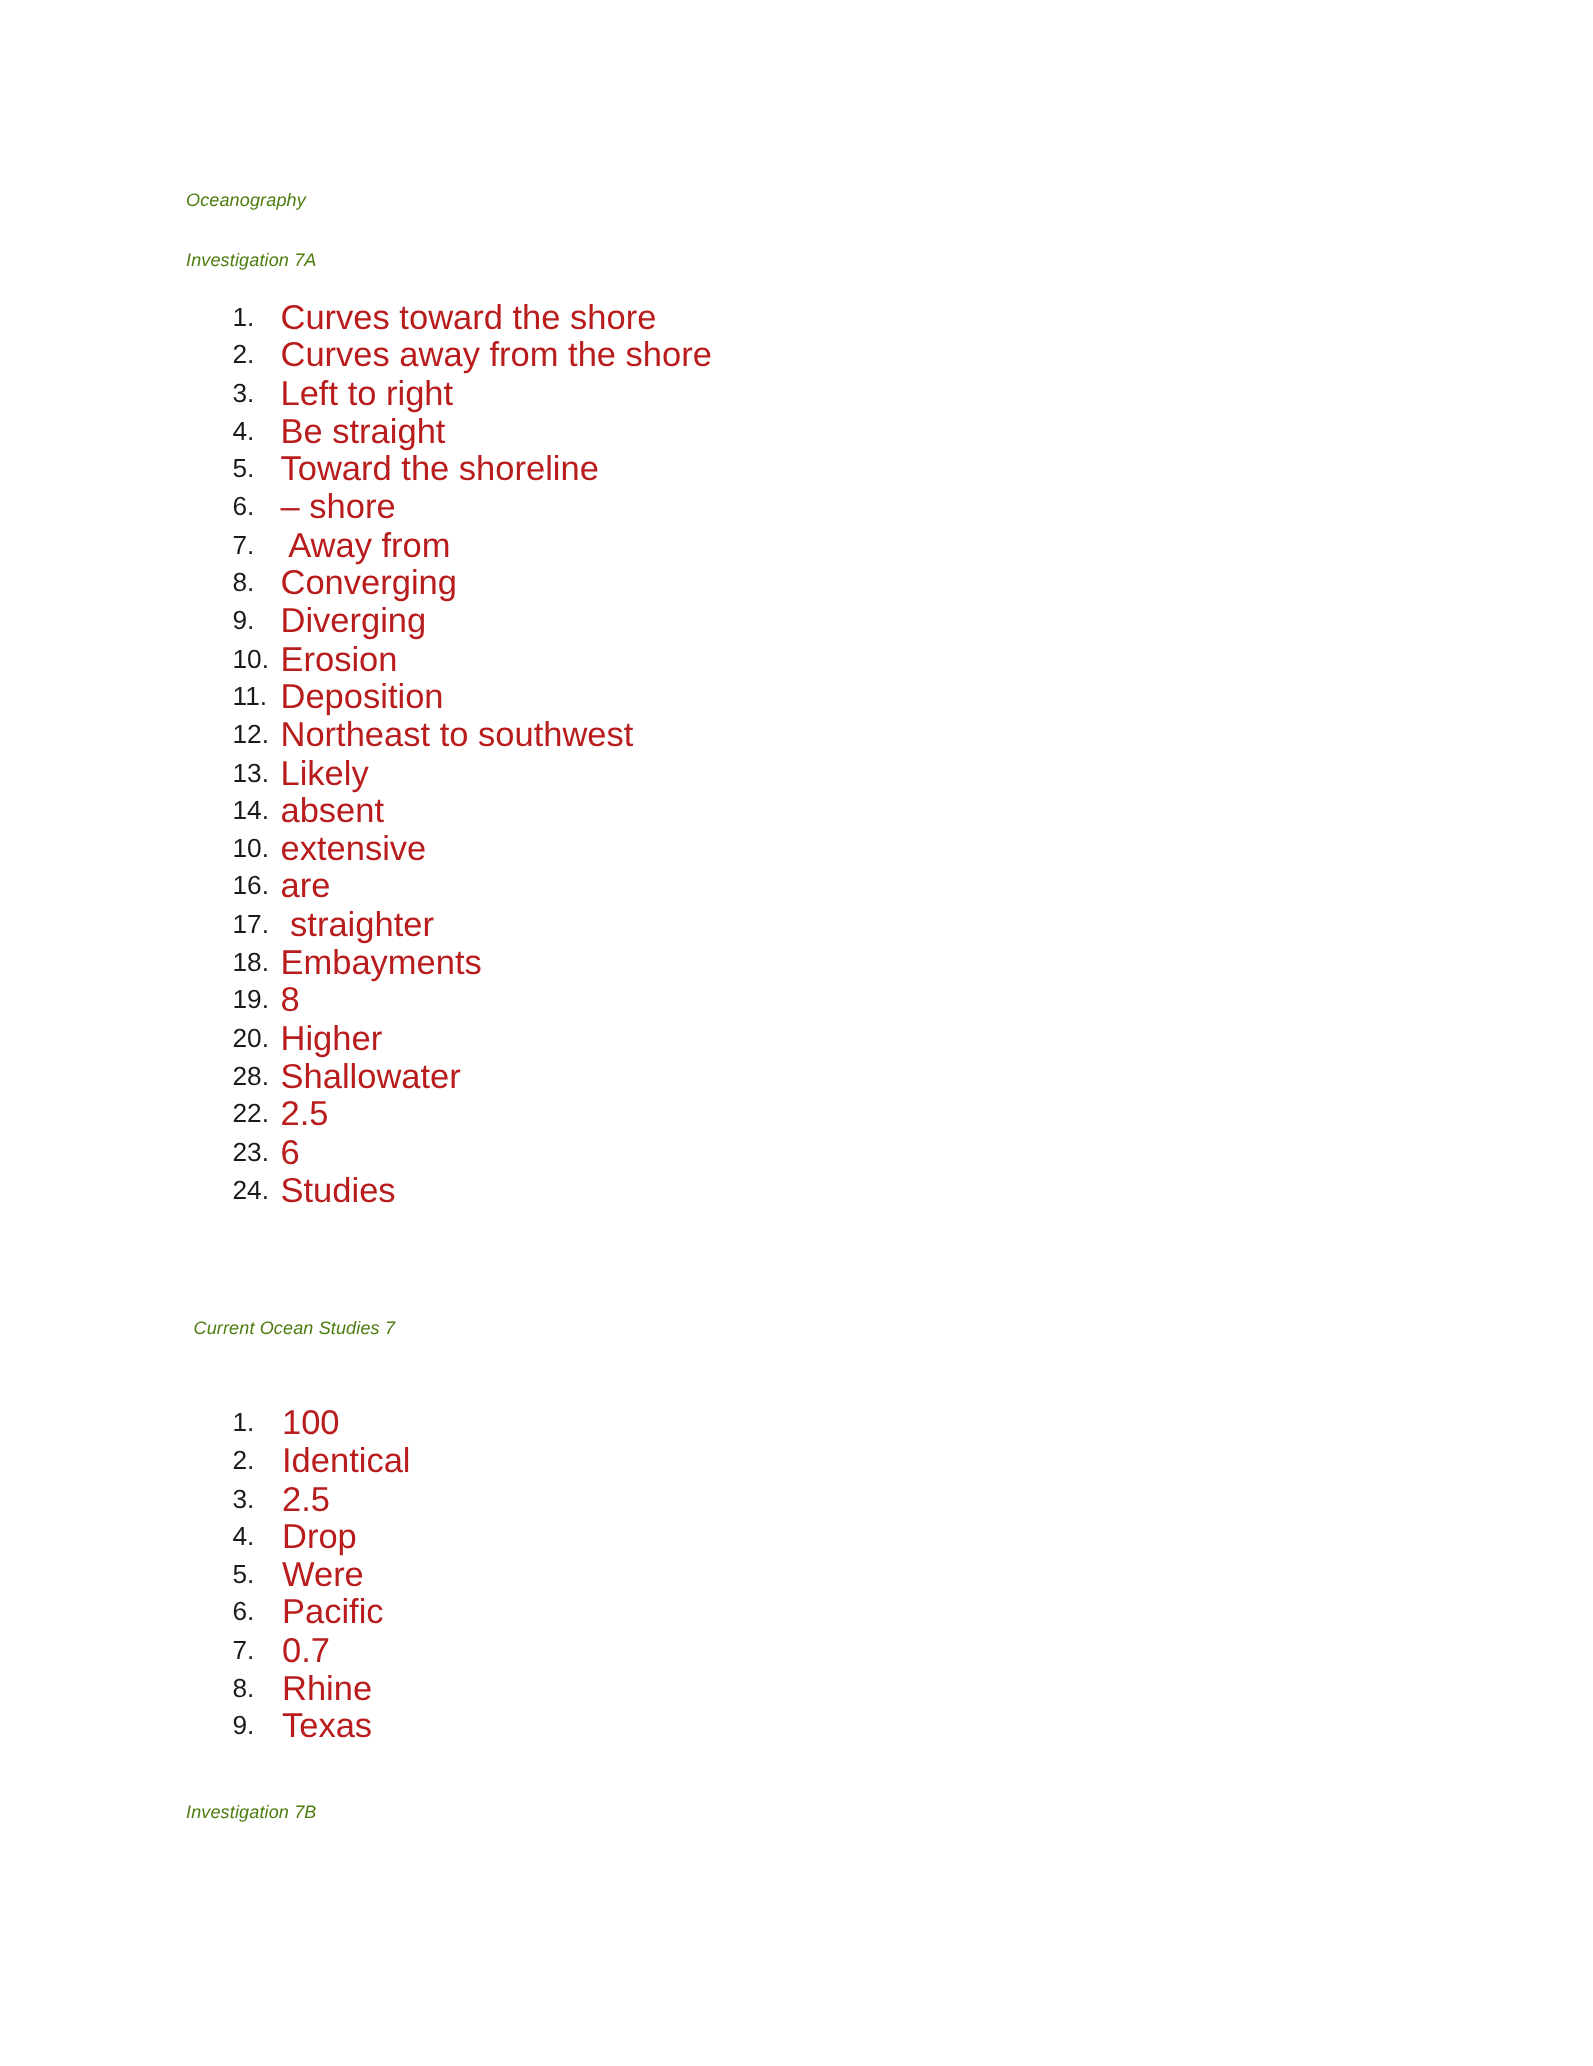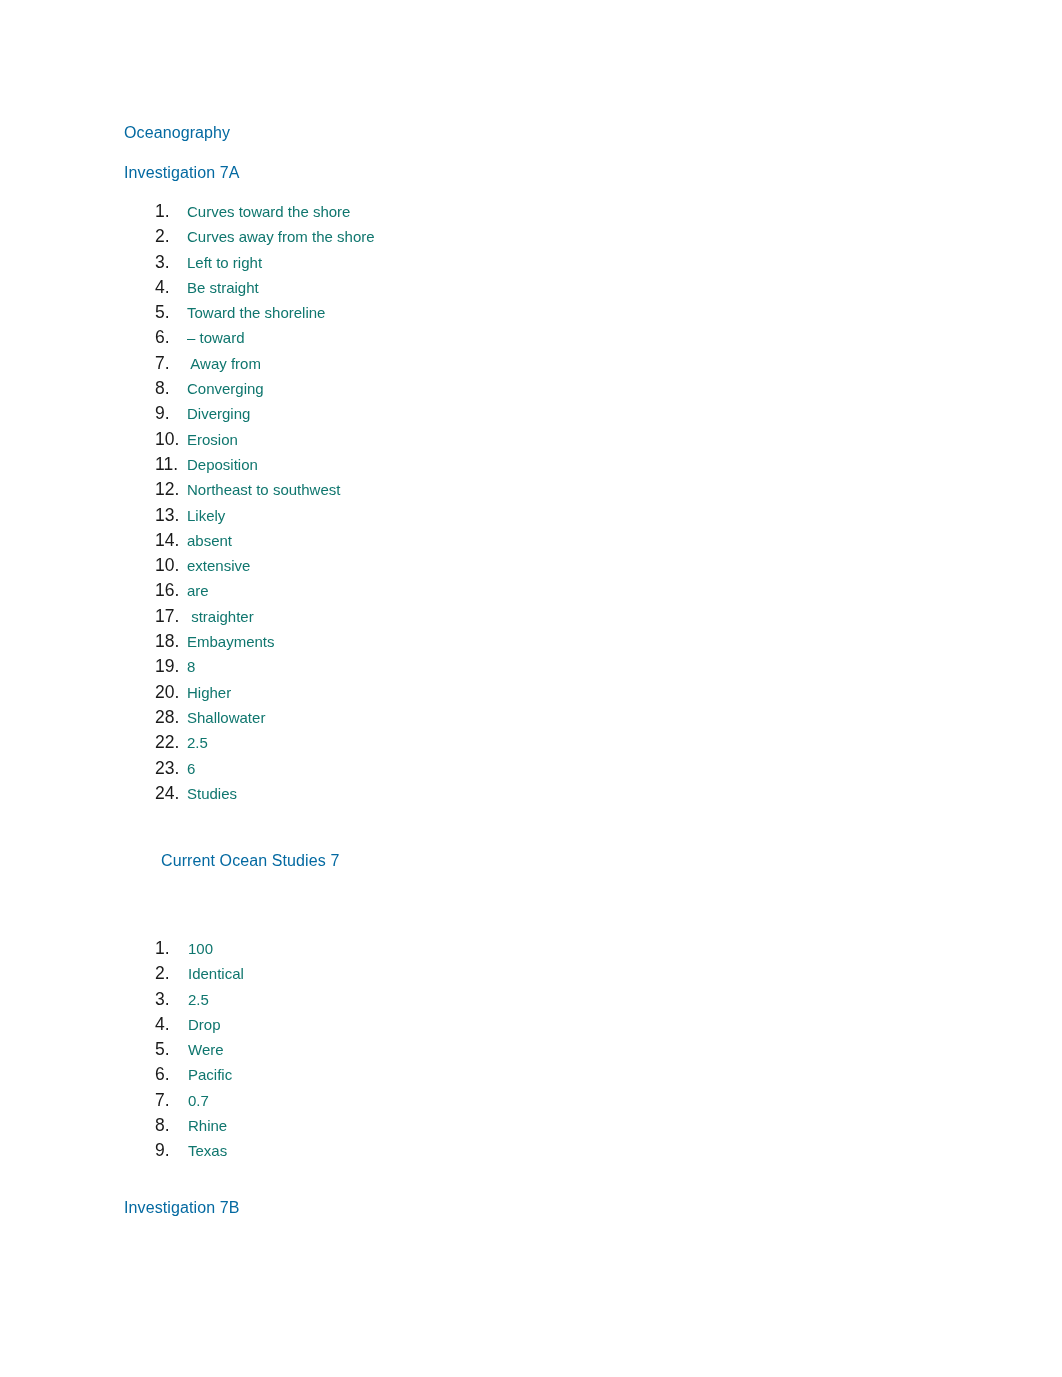--- a/index.html
+++ b/index.html
@@ -18,29 +18,30 @@
     position: relative;
     width: 1062px;
     height: 1377px;
     background: #ffffff;
     overflow: hidden;
   }
 
   
   .para {
     position: absolute;
-    font-size: 16px;
+    font-size: 12px;
     line-height: 22px;
-    color: #0369a1;
+    color: #4d7c0f;
     white-space: pre;
     letter-spacing: 0.1px;
+    font-style: italic;
   }
   #heading-oceanography   { left: 124px; top: 122px; }
   #heading-investigation-7a { left: 124px; top: 162px; }
-  #heading-current-ocean-studies { left: 129px; top: 850px; margin-left: 32px; }
+  #heading-current-ocean-studies { left: 129px; top: 874px; }
   #heading-investigation-7b { left: 124px; top: 1197px; }
 
   
   .answer-list {
     position: absolute;
     margin: 0;
     padding: 0;
     list-style: none;
   }
   #answer-list-7a { left: 0px; top: 199px; }
@@ -60,44 +61,44 @@
     top: 0;
     display: inline-block;
     font-size: 17.5px;
     line-height: 25.3px;
     color: #1a1a1a;
   }
   .item-text {
     position: absolute;
     top: 0;
     display: inline-block;
-    font-size: 15px;
+    font-size: 23px;
     line-height: 25.3px;
-    color: #0f766e;
+    color: #b91c1c;
     white-space: pre;
   }
   #answer-list-7a .item-text   { left: 187px; }
   #answer-list-cos7 .item-text { left: 188px; }
 </style>
 </head>
 <body>
 
 <div class="page">
 
   <div class="para" id="heading-oceanography">Oceanography</div>
 
   <div class="para" id="heading-investigation-7a">Investigation 7A</div>
 
   <ol class="answer-list" id="answer-list-7a">
       <li class="answer-item"><span class="item-num">1.</span><span class="item-text">Curves toward the shore</span></li>
       <li class="answer-item"><span class="item-num">2.</span><span class="item-text">Curves away from the shore</span></li>
       <li class="answer-item"><span class="item-num">3.</span><span class="item-text">Left to right</span></li>
       <li class="answer-item"><span class="item-num">4.</span><span class="item-text">Be straight</span></li>
       <li class="answer-item"><span class="item-num">5.</span><span class="item-text">Toward the shoreline</span></li>
-      <li class="answer-item"><span class="item-num">6.</span><span class="item-text">– toward</span></li>
+      <li class="answer-item"><span class="item-num">6.</span><span class="item-text">– shore</span></li>
       <li class="answer-item"><span class="item-num">7.</span><span class="item-text"> Away from</span></li>
       <li class="answer-item"><span class="item-num">8.</span><span class="item-text">Converging</span></li>
       <li class="answer-item"><span class="item-num">9.</span><span class="item-text">Diverging</span></li>
       <li class="answer-item"><span class="item-num">10.</span><span class="item-text">Erosion</span></li>
       <li class="answer-item"><span class="item-num">11.</span><span class="item-text">Deposition</span></li>
       <li class="answer-item"><span class="item-num">12.</span><span class="item-text">Northeast to southwest</span></li>
       <li class="answer-item"><span class="item-num">13.</span><span class="item-text">Likely</span></li>
       <li class="answer-item"><span class="item-num">14.</span><span class="item-text">absent</span></li>
       <li class="answer-item"><span class="item-num">10.</span><span class="item-text">extensive</span></li>
       <li class="answer-item"><span class="item-num">16.</span><span class="item-text">are</span></li>

